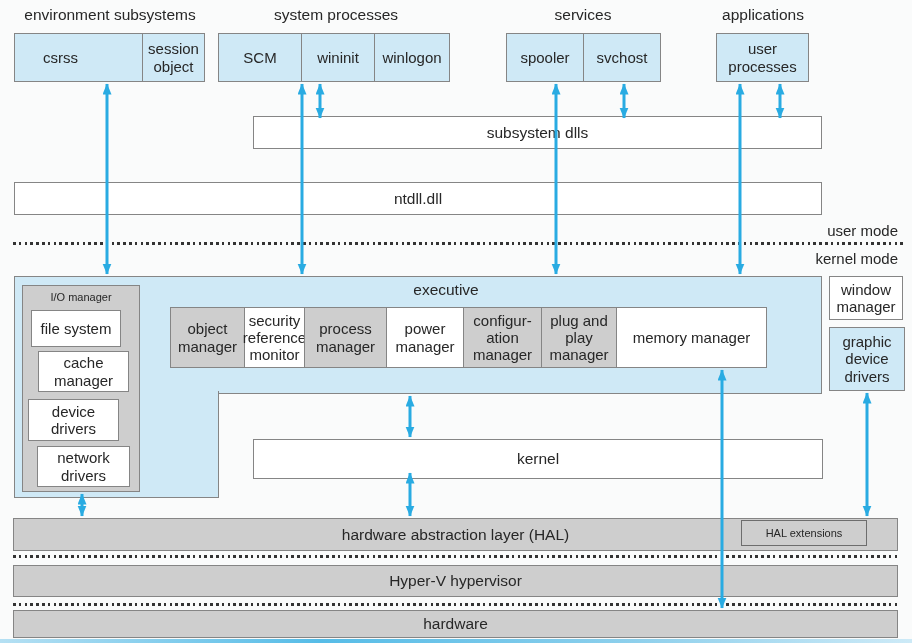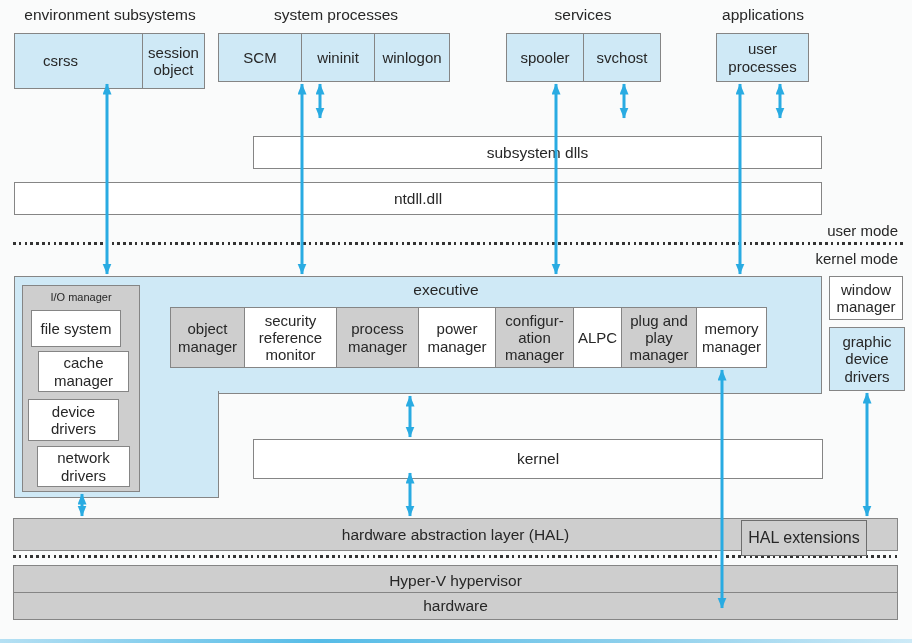--- a/index.html
+++ b/index.html
@@ -36,74 +36,73 @@
   .w{background:#ffffff;}
   .b{background:#cfe9f6;}
   .iobox{position:absolute;left:22px;top:285px;width:118px;height:207px;
          background:#cecece;border:1.5px solid #858585;z-index:4;}
   .iotitle{text-align:center;font-size:11px;margin-top:5px;}
   .subbox{position:absolute;background:#fff;border:1.5px solid #858585;
           display:flex;align-items:center;justify-content:center;text-align:center;
           font-size:15px;line-height:1.14;}
   .sidebox{position:absolute;border:1.5px solid #858585;display:flex;align-items:center;
            justify-content:center;text-align:center;font-size:15px;line-height:1.15;z-index:4;}
-  .halext{position:absolute;left:741px;top:520px;width:126px;height:36px;
+  .halext{position:absolute;left:741px;top:520px;width:126px;height:26px;
           background:#cecece;border:1.5px solid #6d6d6d;display:flex;align-items:center;
-          justify-content:center;font-size:16px;z-index:4;}
+          justify-content:center;font-size:11px;z-index:4;}
   .kernelbar{z-index:3;}
   .arrows{position:absolute;left:0;top:0;z-index:10;pointer-events:none;}
   .arrows line{stroke:#29abe2;stroke-width:3;}
   .strip{position:absolute;left:0;top:639px;width:912px;height:4px;
          background:linear-gradient(to right,#b5e0f3,#56bce7 35%,#8fd0ec 70%,#cdeaf7);}
 </style>
 </head>
 <body>
 
 <div class="stage">
 
   <div class="toplabel" style="left:110px;top:6px;">environment subsystems</div>
   <div class="toplabel" style="left:336px;top:6px;">system processes</div>
   <div class="toplabel" style="left:583px;top:6px;">services</div>
   <div class="toplabel" style="left:763px;top:6px;">applications</div>
 
-  <div class="pbox" style="left:14px;top:33px;width:191px;height:56px;gap:36px;">
+  <div class="pbox" style="left:14px;top:33px;width:191px;height:49px;gap:36px;">
     <div class="cell" style="width:91px;">csrss</div>
     <div class="cell" style="flex:1;">session object</div>
   </div>
   <div class="pbox" style="left:506px;top:33px;width:155px;height:49px;">
     <div class="cell" style="width:76px;">spooler</div>
     <div class="cell" style="flex:1;">svchost</div>
   </div>
   <div class="pbox" style="left:218px;top:33px;width:232px;height:49px;">
     <div class="cell" style="width:82px;">SCM</div>
     <div class="cell" style="width:73px;">wininit</div>
     <div class="cell" style="flex:1;">winlogon</div>
   </div>
   <div class="pbox" style="left:716px;top:33px;width:93px;height:49px;">
     <div class="cell" style="flex:1;">user processes</div>
   </div>
 
-  <div class="bar" style="left:253px;top:136px;width:569px;height:33px;">subsystem dlls</div>
+  <div class="bar" style="left:253px;top:116px;width:569px;height:33px;">subsystem dlls</div>
   <div class="bar" style="left:14px;top:182px;width:808px;height:33px;">ntdll.dll</div>
 
   <div class="modelabel" style="top:222px;">user mode</div>
   <div class="dots" style="left:13px;top:242px;width:890px;"></div>
   <div class="modelabel" style="top:250px;">kernel mode</div>
 
   <div class="exec-main"></div>
   <div class="exec-leg"></div>
   <div class="exec-label">executive</div>
 
   <div class="erow">
     <div class="cell g" style="width:73px;">object manager</div>
-    <div class="cell w" style="width:92px;">security reference monitor</div>
+    <div class="cell w" style="width:60px;">security reference monitor</div>
     <div class="cell g" style="width:82px;">process manager</div>
     <div class="cell w" style="width:77px;">power manager</div>
     <div class="cell g" style="width:78px;">configur-ation manager</div>
-    <div class="cell w" style="width:48px;">ALPC</div>
     <div class="cell g" style="width:75px;">plug and play manager</div>
     <div class="cell w" style="flex:1;">memory manager</div>
   </div>
 
   <div class="iobox">
     <div class="iotitle">I/O manager</div>
     <div class="subbox" style="left:8px;top:24px;width:90px;height:37px;">file system</div>
     <div class="subbox" style="left:15px;top:65px;width:91px;height:41px;">cache manager</div>
     <div class="subbox" style="left:5px;top:113px;width:91px;height:42px;">device drivers</div>
     <div class="subbox" style="left:14px;top:160px;width:93px;height:41px;">network drivers</div>
@@ -112,21 +111,21 @@
   <div class="sidebox w" style="left:829px;top:276px;width:74px;height:44px;">window manager</div>
   <div class="sidebox b" style="left:829px;top:327px;width:76px;height:64px;">graphic device drivers</div>
 
   <div class="bar kernelbar" style="left:253px;top:439px;width:570px;height:40px;">kernel</div>
 
   <div class="bar gray" style="left:13px;top:518px;width:885px;height:33px;">hardware abstraction layer (HAL)</div>
   <div class="halext">HAL extensions</div>
   <div class="dots" style="left:13px;top:555px;width:885px;"></div>
   <div class="bar gray" style="left:13px;top:565px;width:885px;height:32px;">Hyper-V hypervisor</div>
   <div class="dots" style="left:13px;top:603px;width:885px;"></div>
-  <div class="bar gray" style="left:13px;top:592px;width:885px;height:28px;">hardware</div>
+  <div class="bar gray" style="left:13px;top:610px;width:885px;height:28px;">hardware</div>
 
   <div class="strip"></div>
 
   <svg id="arrow-layer" class="arrows" width="912" height="643">
     <defs>
       <marker id="ah" markerWidth="12" markerHeight="10" refX="10.5" refY="4.5" orient="auto-start-reverse" markerUnits="userSpaceOnUse">
         <path d="M0,0 L11,4.5 L0,9 Z" fill="#29abe2"></path>
       </marker>
     </defs>
   <line x1="107" x2="107" y1="84" y2="274" marker-start="url(#ah)" marker-end="url(#ah)"></line>

